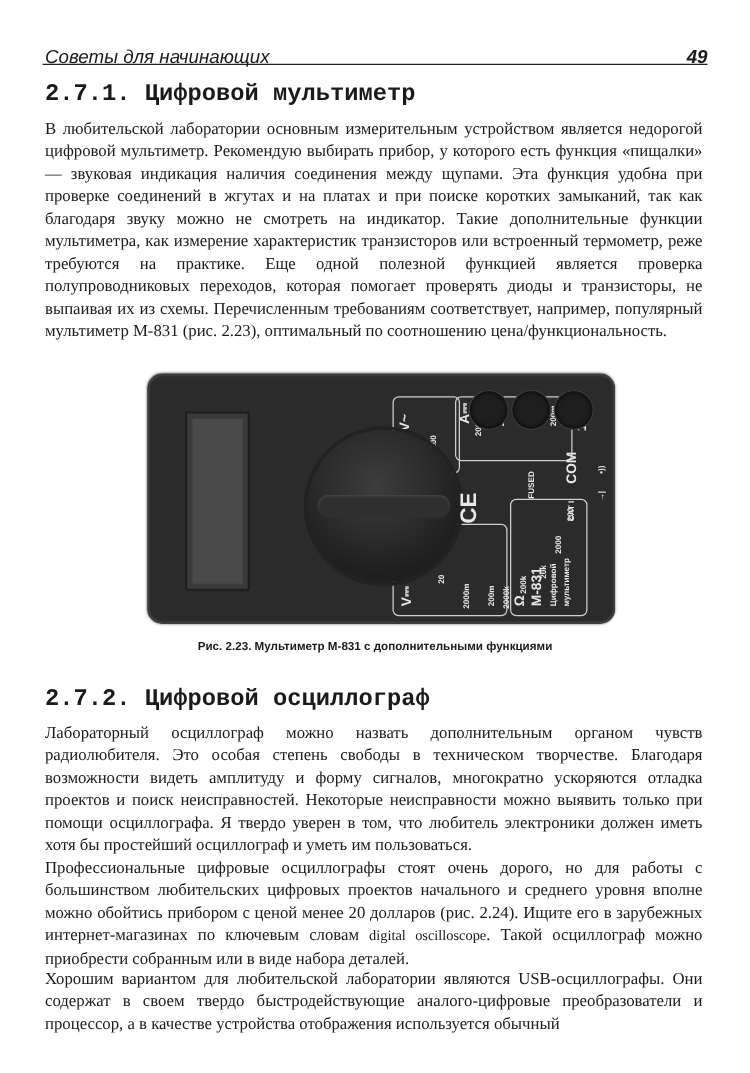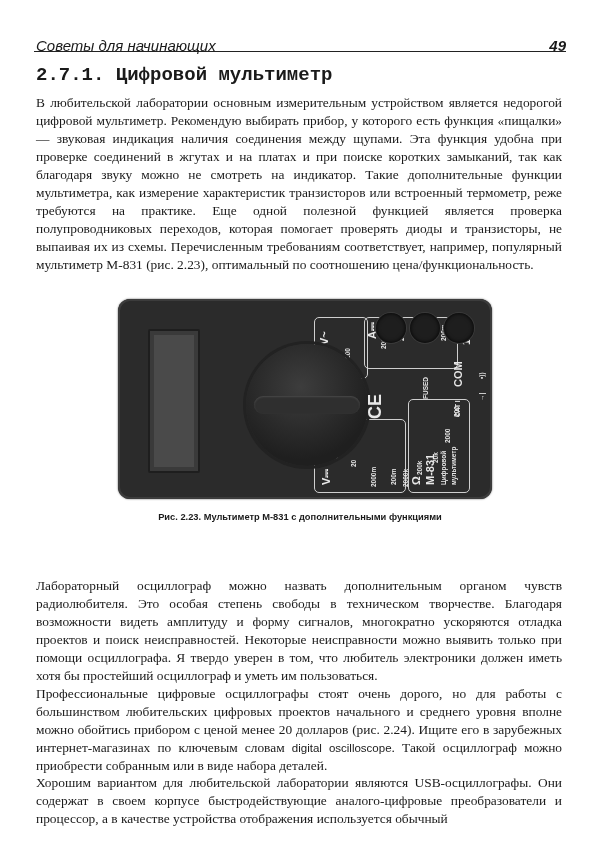--- a/index.html
+++ b/index.html
@@ -23,21 +23,21 @@
 
   .para {
     position: absolute; left: 36px; width: 526px; margin: 0;
     font-family: "Liberation Serif", serif; font-size: 13.4px; line-height: 18px;
     text-align: justify; text-align-last: left;
   }
   .p1 { top: 94px; }
   .p2 { top: 577px; }
   .p3 { top: 685px; }
   .p4 { top: 774px; }
-  .mono { font-family: Liberation Sans, sans-serif; font-size: 11.5px; }
+  .mono { font-family: Liberation Serif, serif; font-size: 11.5px; }
 
   .figure { position: absolute; left: 118px; top: 299px; width: 374px; height: 200px; }
   .meter {
     position: absolute; left: 0; top: 0; width: 374px; height: 200px;
     background: #2b2b2b; border-radius: 12px;
     box-shadow: inset 0 0 0 2px #3c3c3c, 0 0 2px #555;
   }
   .lcd {
     position: absolute; left: 30px; top: 30px; width: 48px; height: 140px;
     background: #4a4a4a; border: 2px solid #1e1e1e; border-radius: 2px;
@@ -137,17 +137,18 @@
       <span class="ce">CE</span>
 
       <span class="lbl big" style="left:306px;top:186px;">M-831</span>
       <span class="lbl" style="left:322px;top:186px;">Цифровой</span>
       <span class="lbl" style="left:332px;top:186px;">мультиметр</span>
     </div>
   </div>
 
   <div class="caption">Рис. 2.23. Мультиметр М-831 с дополнительными функциями</div>
 
+  <h2 class="h2">2.7.2. Цифровой осциллограф</h2>
   <p class="para p2">Лабораторный осциллограф можно назвать дополнительным органом чувств радиолюбителя. Это особая степень свободы в техническом творчестве. Благодаря возможности видеть амплитуду и форму сигналов, многократно ускоряются отладка проектов и поиск неисправностей. Некоторые неисправности можно выявить только при помощи осциллографа. Я твердо уверен в том, что любитель электроники должен иметь хотя бы простейший осциллограф и уметь им пользоваться.</p>
   <p class="para p3"><span>Профессиональные цифровые осциллографы стоят очень дорого, но для работы с большинством любительских цифровых проектов начального и среднего уровня вполне можно обойтись прибором с ценой менее 20 долларов (рис. 2.24). Ищите его в зарубежных интернет-магазинах по ключевым словам </span><span class="mono">digital oscilloscope</span><span>. Такой осциллограф можно приобрести собранным или в виде набора деталей.</span></p>
-  <p class="para p4">Хорошим вариантом для любительской лаборатории являются USB-осциллографы. Они содержат в своем корпусе быстродействующие аналого-цифровые преобразователи и процессор, а в качестве устройства отображения используется обычный</p>
+  <p class="para p4">Хорошим вариантом для любительской лаборатории являются USB-осциллографы. Они содержат в своем твердо быстродействующие аналого-цифровые преобразователи и процессор, а в качестве устройства отображения используется обычный</p>
 
 </div>
 
 </body></html>

